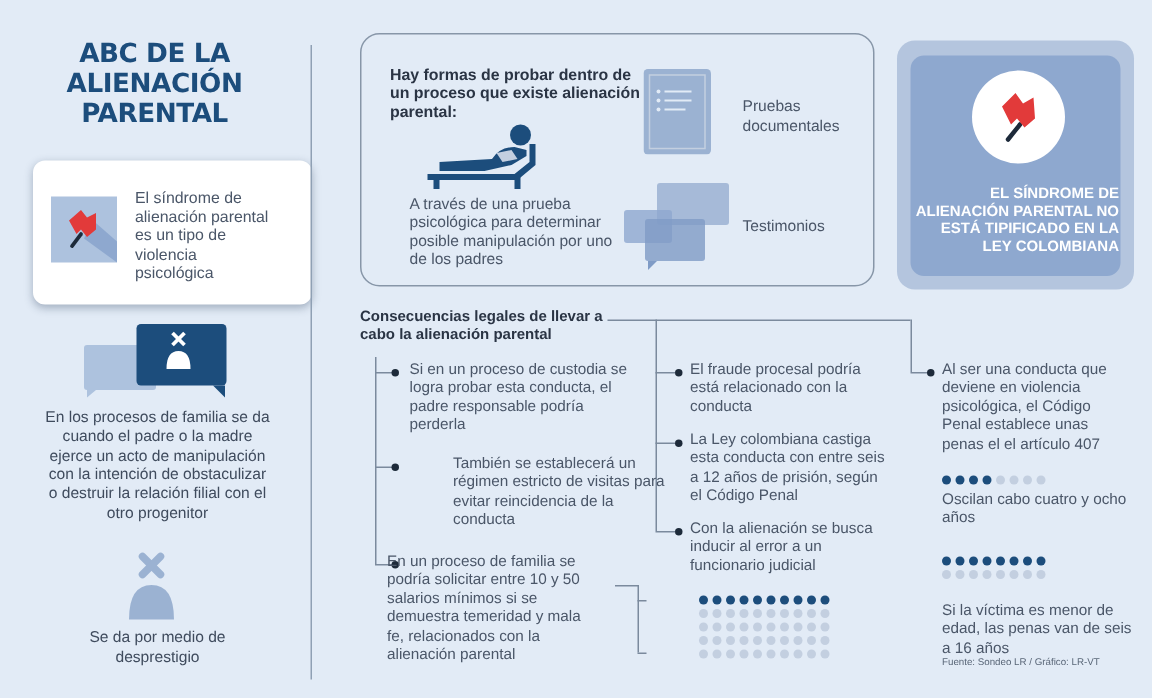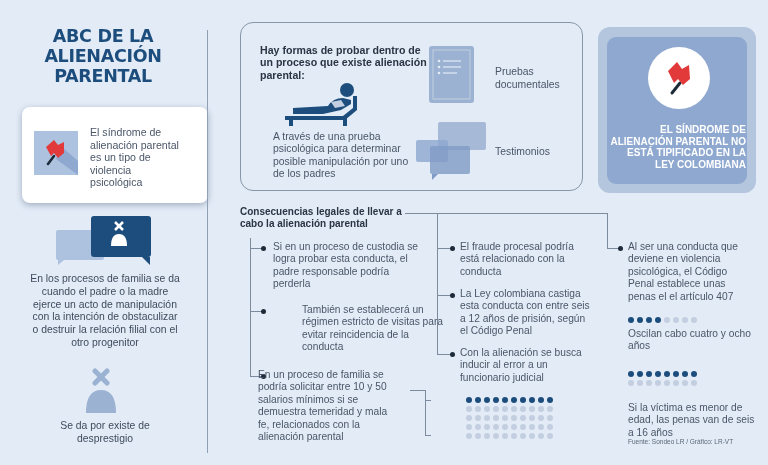--- a/index.html
+++ b/index.html
@@ -112,21 +112,21 @@
 
 <div class="abs left-text" style="left:30px;top:273px;width:150px;">En los procesos de familia se da cuando el padre o la madre ejerce un acto de manipulación con la intención de obstaculizar o destruir la relación filial con el otro progenitor</div>
 
 <div class="abs" style="left:84px;top:368px;width:36px;height:46px;">
   <svg width="36" height="46" viewBox="0 0 36 46">
     <line x1="11" y1="3" x2="23" y2="15" stroke="#9bb2d2" stroke-width="5" stroke-linecap="round"></line>
     <line x1="23" y1="3" x2="11" y2="15" stroke="#9bb2d2" stroke-width="5" stroke-linecap="round"></line>
     <path d="M2,45 Q2,22 17,22 Q32,22 32,45 Z" fill="#9bb2d2"></path>
   </svg>
 </div>
-<div class="abs left-text" style="left:40px;top:420px;width:130px;">Se da por existe de desprestigio</div>
+<div class="abs left-text" style="left:40px;top:420px;width:130px;">Se da por medio de desprestigio</div>
 
 <div class="abs vline-main"></div>
 
 <div class="abs proof-box"></div>
 <div class="abs proof-title">Hay formas de probar dentro de un proceso que existe alienación parental:</div>
 
 <div class="abs" style="left:283px;top:82px;width:80px;height:44px;">
   <svg width="80" height="44" viewBox="0 0 80 44">
     <circle cx="64" cy="8" r="7" fill="#1c4d7c"></circle>
     <path d="M10,26 L45,24 Q50,16 60,16 L68,18 L68,22 L58,28 L40,32 L10,32 Z" fill="#1c4d7c"></path>

